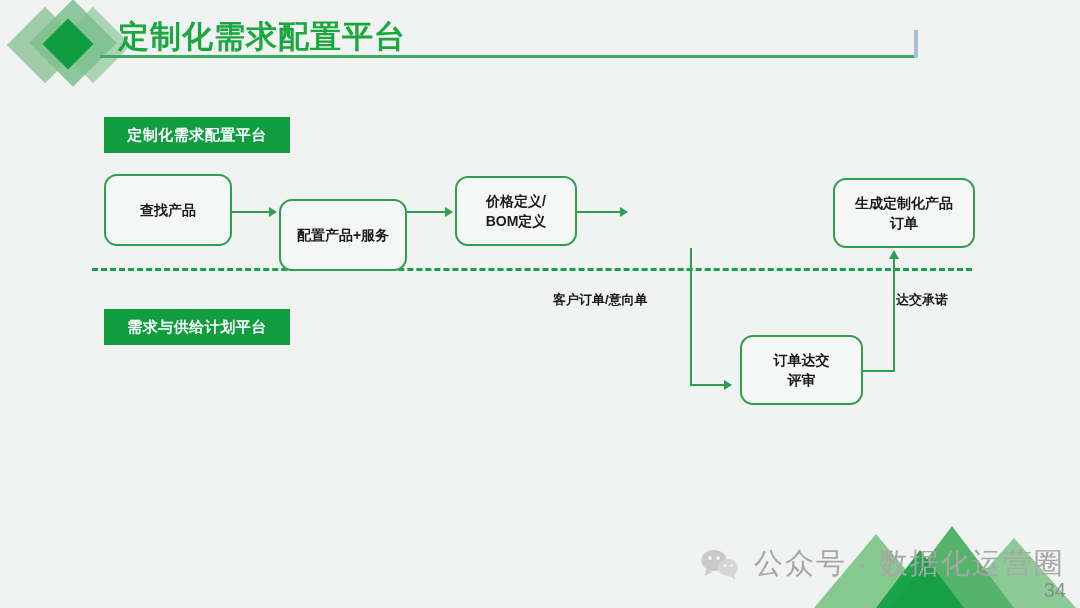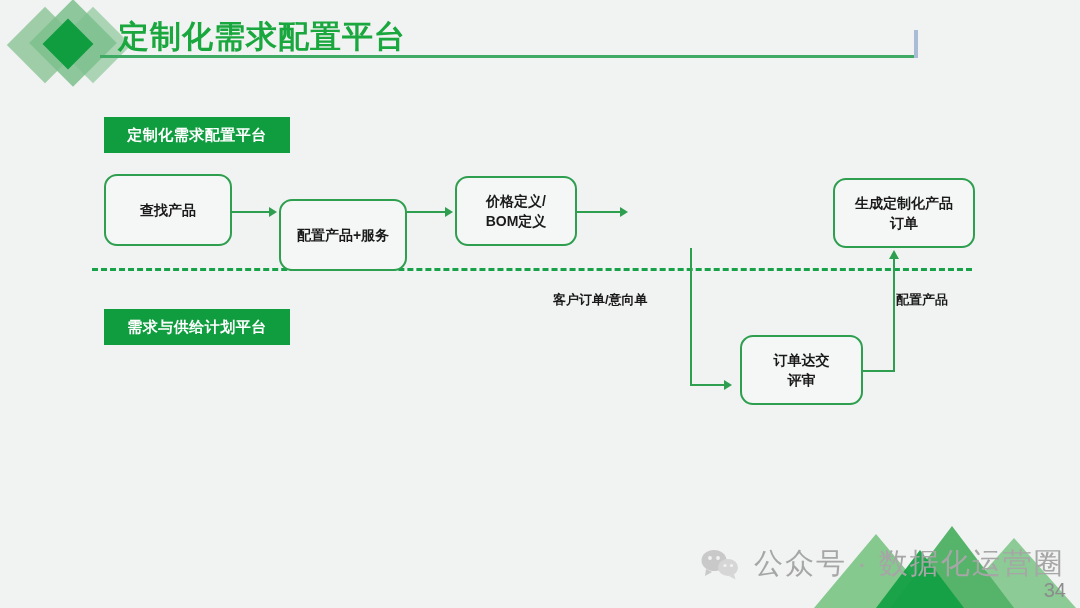--- a/index.html
+++ b/index.html
@@ -235,21 +235,21 @@
 
   <div class="conn conn-v" id="b4-down"></div>
   <div class="conn conn-h" id="b4-right"></div>
   <div class="arrow-right" id="b4-head"></div>
 
   <div class="conn conn-h" id="b6-right"></div>
   <div class="conn conn-v" id="b6-up"></div>
   <div class="arrow-up" id="b6-head"></div>
 
   <div class="edge-label" id="label-order">客户订单/意向单</div>
-  <div class="edge-label" id="label-promise">配置产品</div>
+  <div class="edge-label" id="label-promise">达交承诺</div>
 
   <div id="footer-tri">
     <span class="tri tri-a"></span>
     <span class="tri tri-c"></span>
     <span class="tri tri-b"></span>
     <span class="tri tri-d"></span>
   </div>
 
   <div id="footer-brand">
     <span id="wechat-icon">

